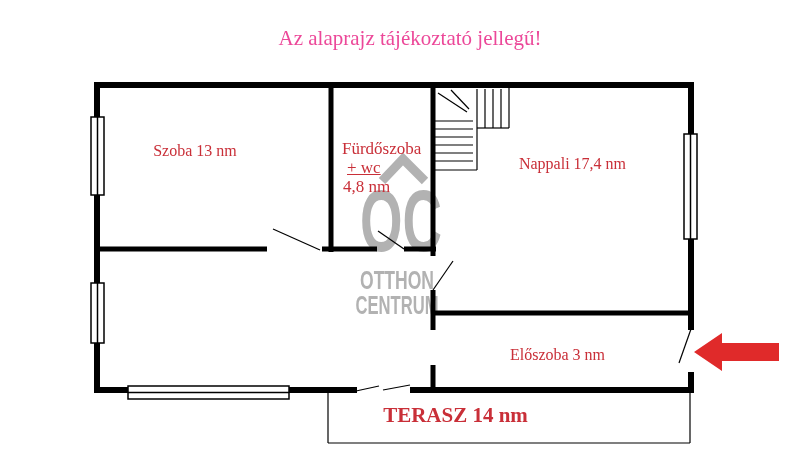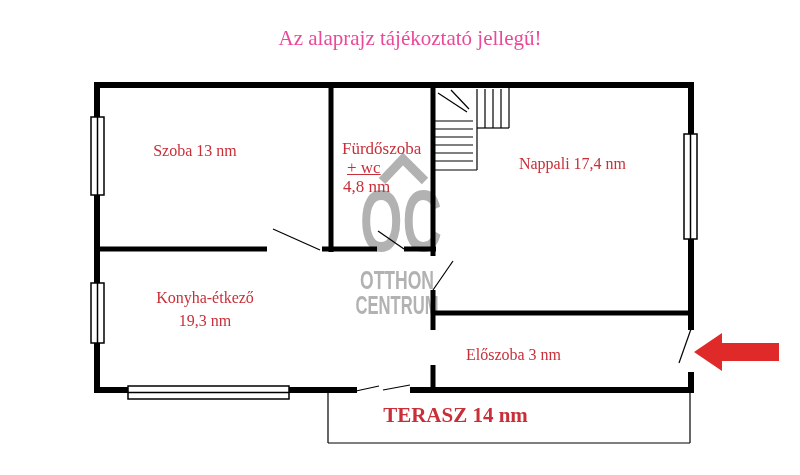--- a/index.html
+++ b/index.html
@@ -15,21 +15,21 @@
   #title{
     position:absolute;left:200px;top:26px;width:420px;text-align:center;
     color:#ec4899;font-size:21px;font-family:"Liberation Serif",serif;
   }
   #furdo-label{left:342px;top:139px;text-align:left;font-size:17px;line-height:19px;}
   #furdo-label .l2{display:block;padding-left:5px;text-decoration:underline;}
   #furdo-label .l3{display:block;padding-left:1px;}
   #szoba-label{left:115px;top:140px;width:160px;}
   #nappali-label{left:490px;top:153px;width:165px;}
   #konyha-label{left:120px;top:286px;width:170px;line-height:23px;}
-  #eloszoba-label{left:431px;top:344px;width:165px;}
+  #eloszoba-label{left:475px;top:344px;width:165px;}
   #terasz-label{left:358px;top:404px;width:195px;font-size:21px;font-weight:bold;}
 </style>
 </head>
 <body>
 
 <div id="stage">
 
   <svg id="plan-svg" width="800" height="475" viewBox="0 0 800 475">
 
     <g fill="#b2b2b2">
@@ -111,22 +111,18 @@
   <div class="lbl" id="szoba-label">Szoba 13 nm</div>
 
   <div class="lbl" id="furdo-label">
     <span class="l1">Fürdőszoba</span>
     <span class="l2">+ wc</span>
     <span class="l3">4,8 nm</span>
   </div>
 
   <div class="lbl" id="nappali-label">Nappali 17,4 nm</div>
 
-  <div class="lbl" id="konyha-label">
-    <span style="display:block">Konyha-étkező</span>
-    <span style="display:block">19,3 nm</span>
-  </div>
 
   <div class="lbl" id="eloszoba-label">Előszoba 3 nm</div>
 
   <div class="lbl" id="terasz-label">TERASZ 14 nm</div>
 
 </div>
 
 </body></html>

